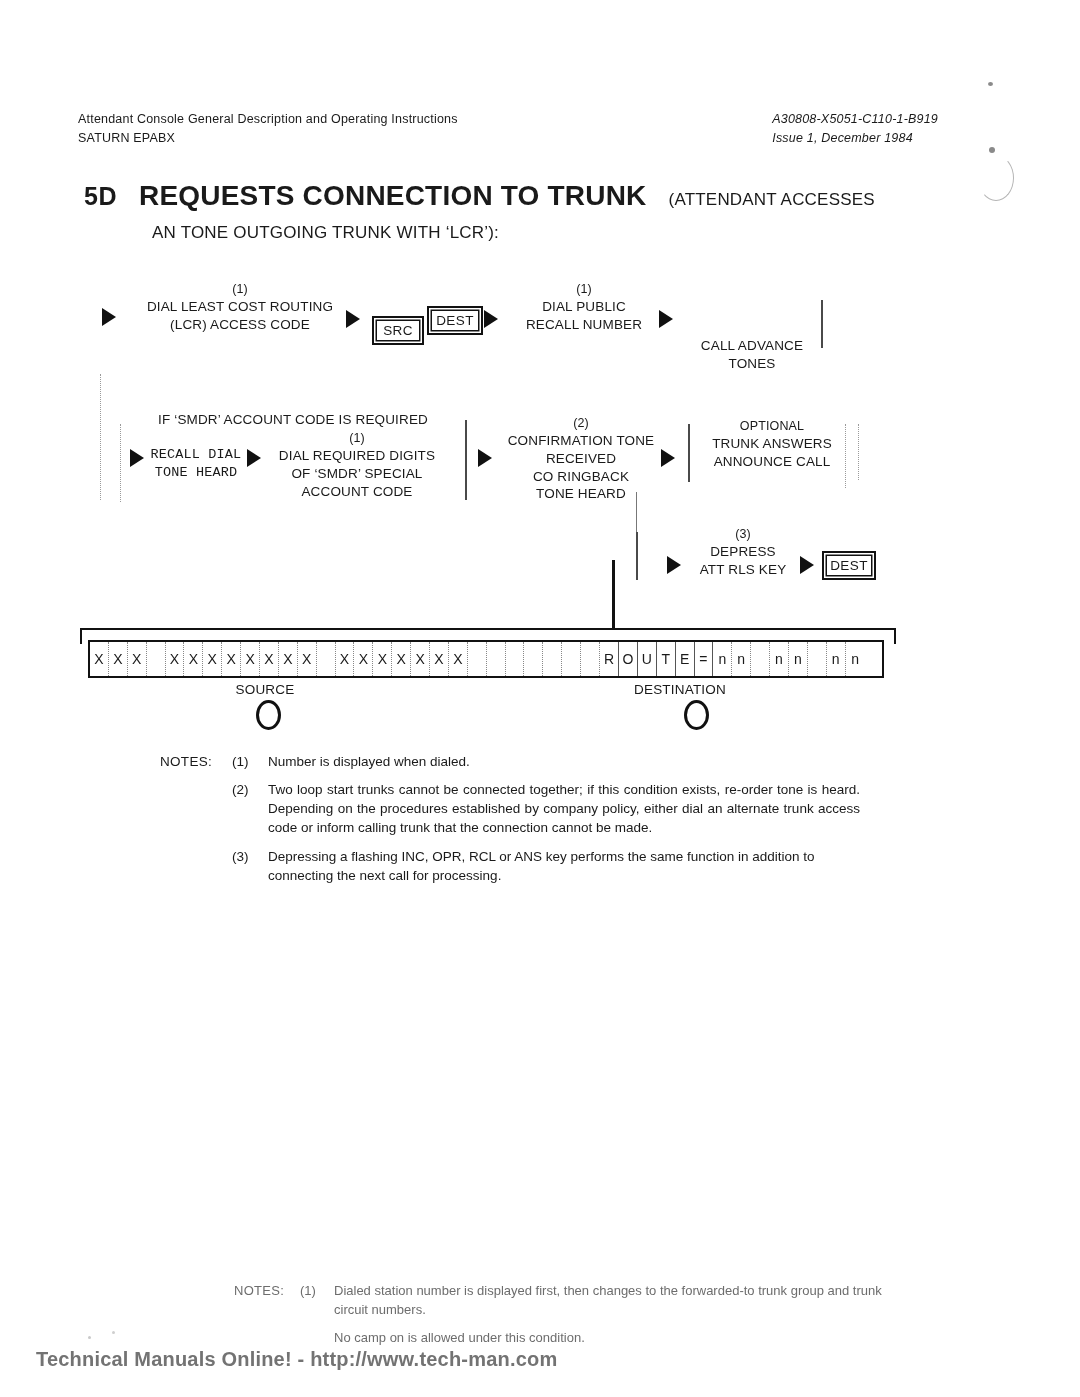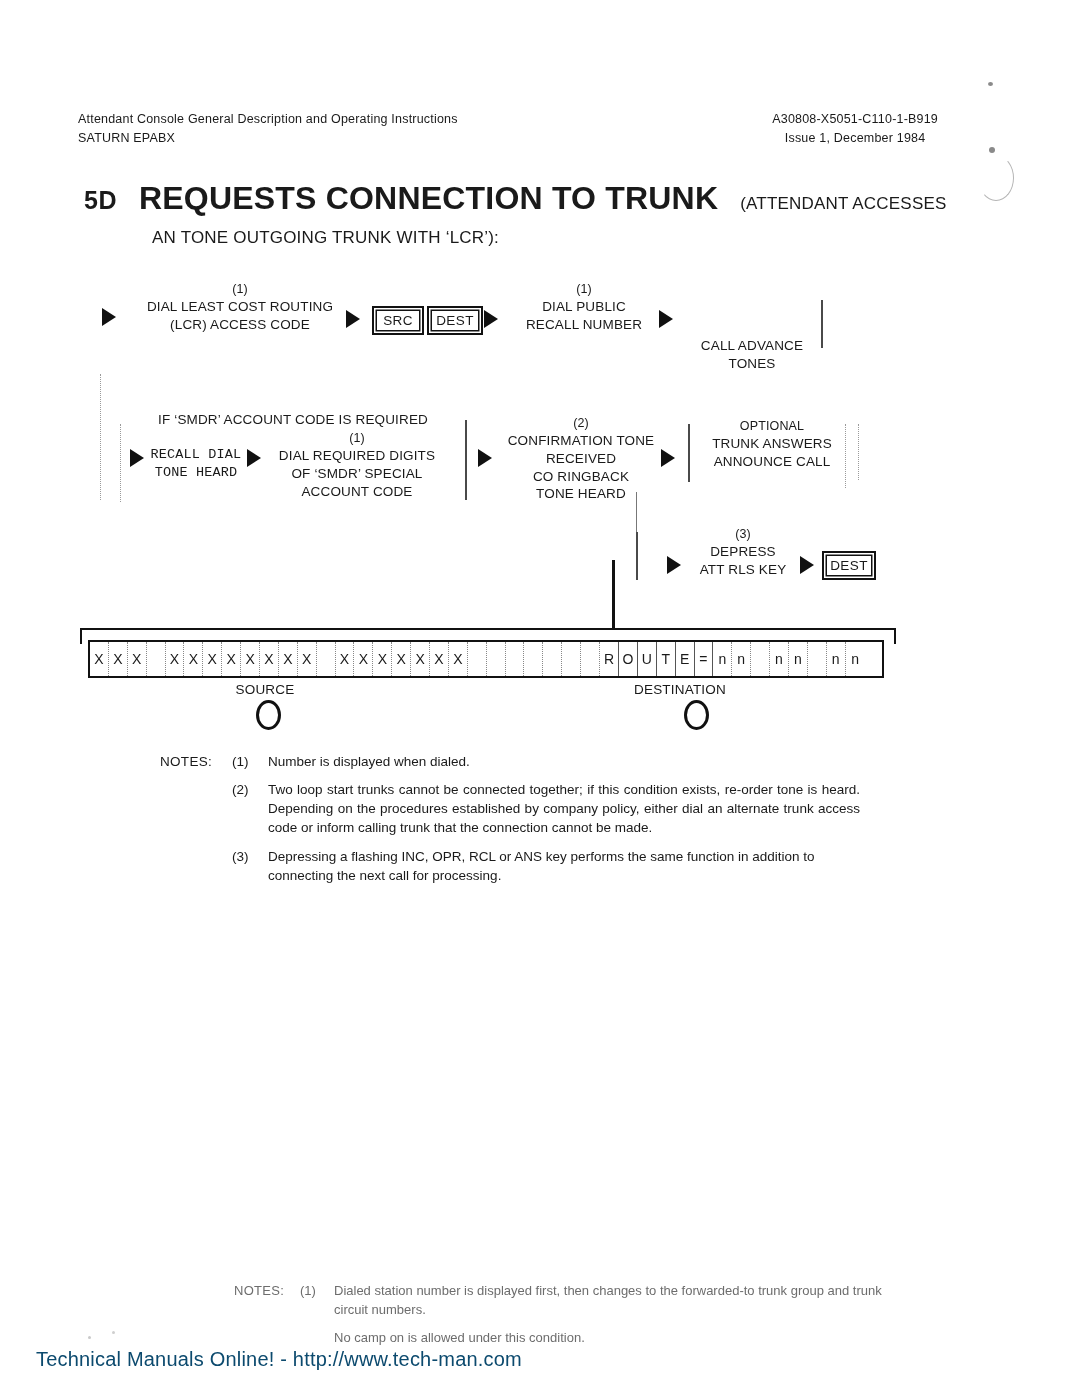--- a/index.html
+++ b/index.html
@@ -20,41 +20,41 @@
   .pg-header {
     position: absolute;
     left: 78px; top: 110px;
     width: 860px;
     display: flex;
     justify-content: space-between;
     font-size: 12.5px;
     line-height: 1.55;
     letter-spacing: .2px;
   }
-  .pg-header .right { text-align: center; }
+  .pg-header .right { text-align: left; font-style: italic; }
 
   
   .title-block {
     position: absolute;
     left: 84px; top: 180px;
     width: 880px;
   }
   .title-line1 {
     display: flex;
     align-items: baseline;
     gap: 22px;
     white-space: nowrap;
   }
   .title-num {
     font-size: 25px;
     font-weight: bold;
     letter-spacing: .5px;
   }
   .title-main {
-    font-size: 32px;
+    font-size: 28px;
     font-weight: bold;
     letter-spacing: .2px;
   }
   .title-paren {
     font-size: 17px;
     letter-spacing: .2px;
   }
   .title-line2 {
     margin-top: 11px;
     margin-left: 68px;
@@ -197,22 +197,22 @@
     color: #6d6d6d;
   }
   .notes-faded .notes-label { width: 66px; }
   .notes-faded .notes-num { width: 34px; }
 
   
   .footer {
     position: absolute;
     left: 36px; top: 1348px;
     font-size: 20px;
-    font-weight: normal;
-    color: #0c4a6e;
+    font-weight: bold;
+    color: #737373;
     letter-spacing: .2px;
     white-space: nowrap;
   }
 
   
   .speck {
     position: absolute;
     background: #8a8a8a;
     border-radius: 50%;
   }
@@ -250,21 +250,21 @@
 <div class="diagram">
 
   <div class="arrow" style="left:102px; top:308px;"></div>
   <div class="node" style="left:124px; top:281px; width:232px;">
     <div class="note-sup">(1)</div>
     <div>DIAL LEAST COST ROUTING</div>
     <div>(LCR) ACCESS CODE</div>
   </div>
 
   <div class="arrow" style="left:346px; top:310px;"></div>
-  <div class="keybox" style="left:372px; top:306px; width:48px; height:25px;">SRC</div>
+  <div class="keybox" style="left:372px; top:316px; width:48px; height:25px;">SRC</div>
   <div class="keybox" style="left:427px; top:306px; width:52px; height:25px;">DEST</div>
 
   <div class="arrow" style="left:484px; top:310px;"></div>
   <div class="node" style="left:504px; top:281px; width:160px;">
     <div class="note-sup">(1)</div>
     <div>DIAL PUBLIC</div>
     <div>RECALL NUMBER</div>
   </div>
 
   <div class="arrow" style="left:659px; top:310px;"></div>

